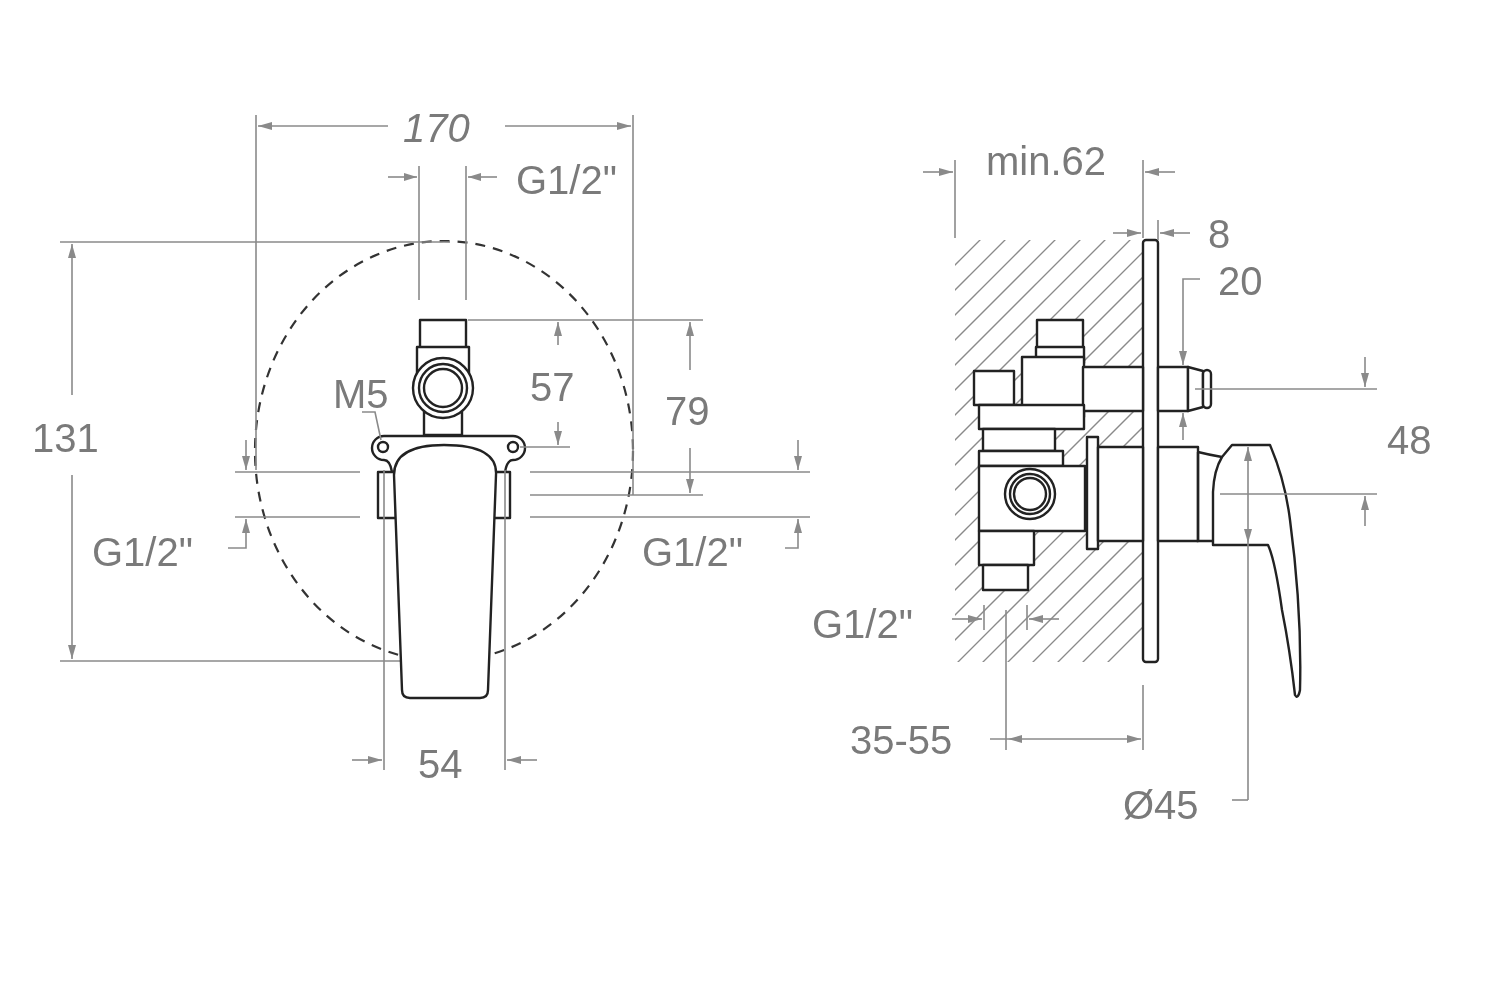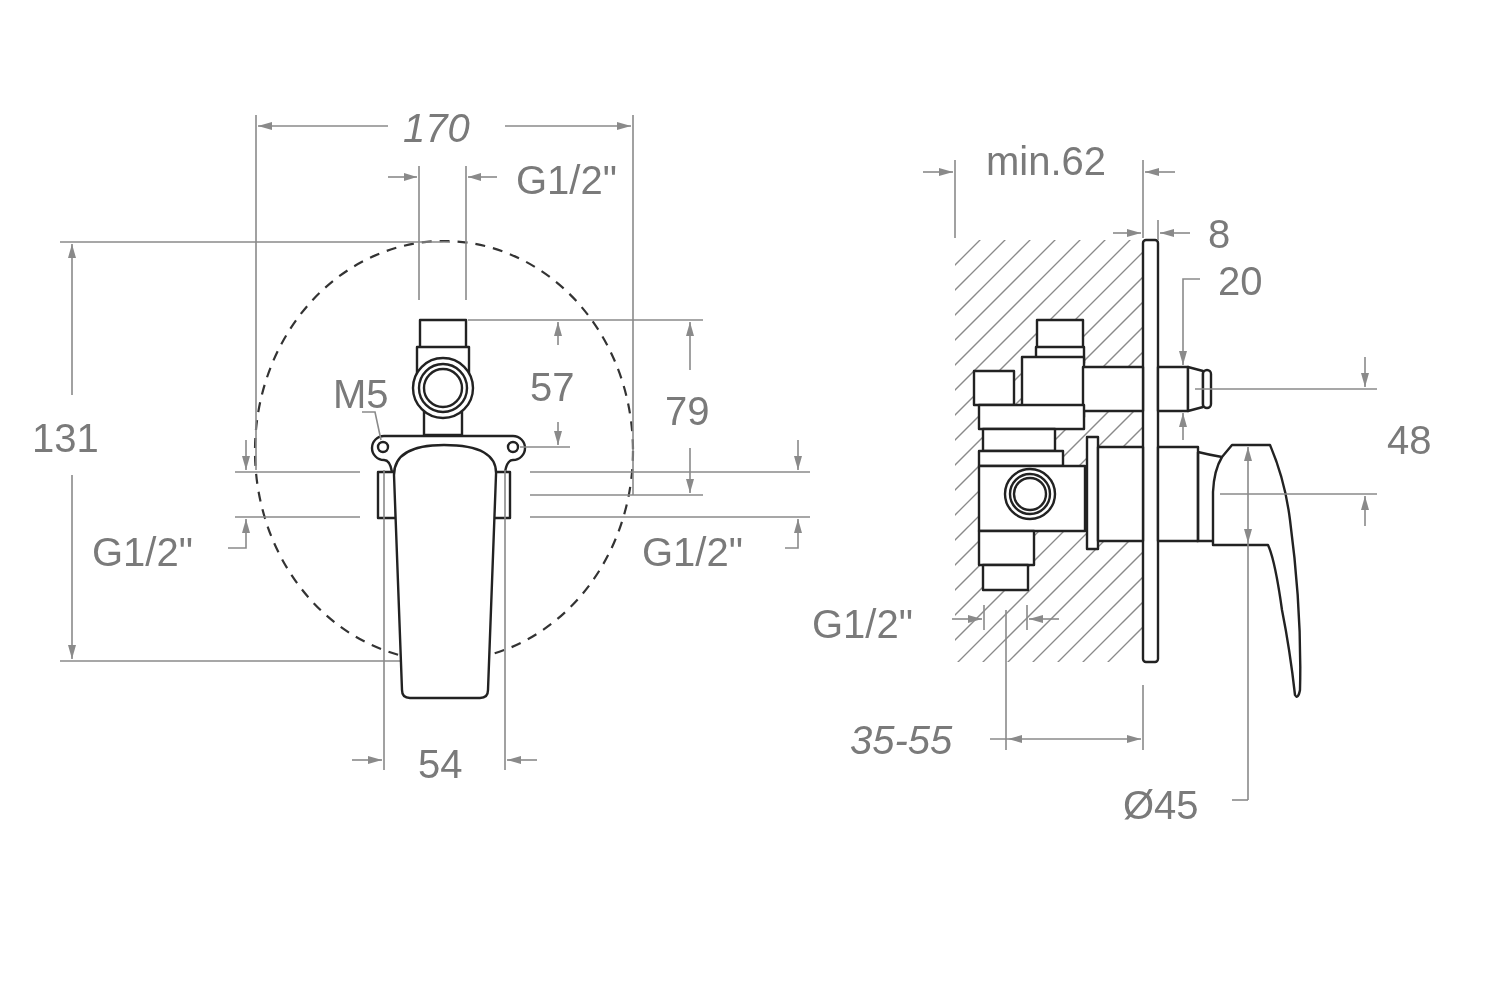--- a/index.html
+++ b/index.html
@@ -212,14 +212,14 @@
 <div class="lbl" style="left:665px; top:391px;">79</div>
 <div class="lbl" style="left:92px; top:532px;">G1/2"</div>
 <div class="lbl" style="left:642px; top:532px;">G1/2"</div>
 <div class="lbl" style="left:418px; top:744px;">54</div>
 
 <div class="lbl" style="left:986px; top:141px;">min.62</div>
 <div class="lbl" style="left:1208px; top:214px;">8</div>
 <div class="lbl" style="left:1218px; top:261px;">20</div>
 <div class="lbl" style="left:1371px; top:420px;margin-left:16px;">48</div>
 <div class="lbl" style="left:812px; top:604px;">G1/2"</div>
-<div class="lbl" style="left:850px; top:720px;font-style:italic;">35-55</div>
+<div class="lbl" style="left:850px; top:720px;">35-55</div>
 <div class="lbl" style="left:1123px; top:785px;text-align:right;">Ø45</div>
 
 </body></html>

